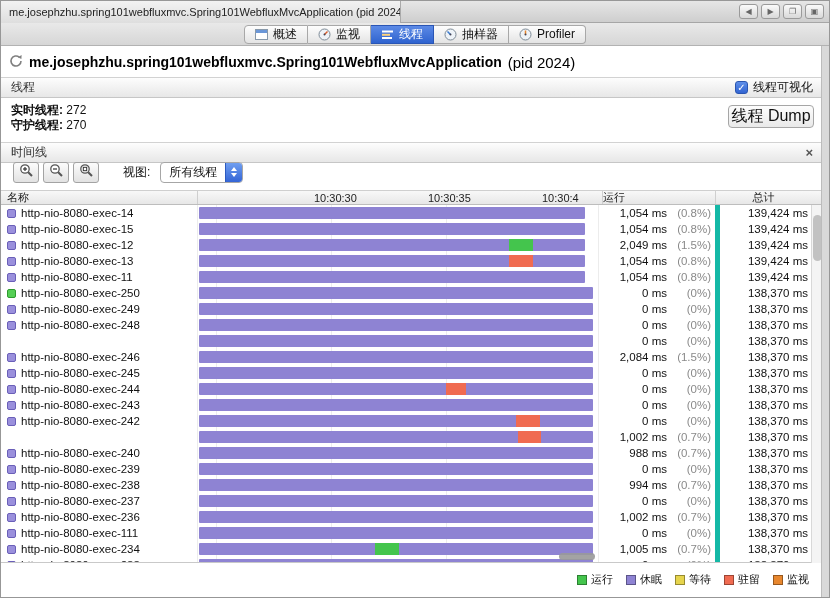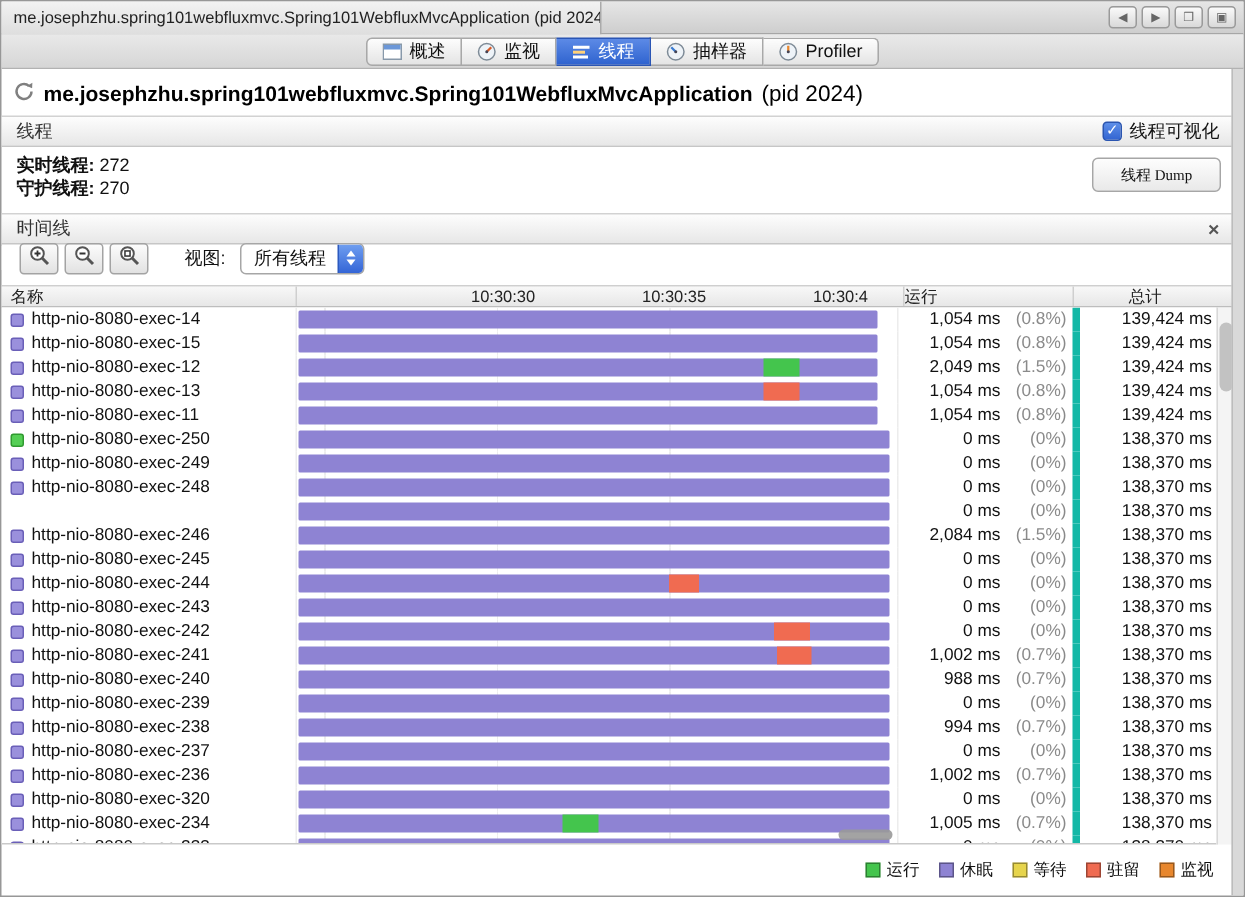--- a/index.html
+++ b/index.html
@@ -25,21 +25,21 @@
 
 .sec-head{position:absolute;left:0;width:822px;height:21px;background:linear-gradient(#fdfdfd,#e7e7e7);border-top:1px solid #d2d2d2;border-bottom:1px solid #c6c6c6;display:flex;align-items:center;padding:0 10px;font-size:12px;color:#333}
 .sec1{top:76px}
 .sec2{top:141px}
 .sec-close{margin-left:auto;color:#555;font-size:13px;font-weight:bold;line-height:1;cursor:default}
 .viz{margin-left:auto;display:flex;align-items:center;gap:5px;color:#111}
 .cb{width:13px;height:13px;background:linear-gradient(#5d8ee8,#3365d2);border:1px solid #2a55b0;border-radius:3px;color:#fff;font-size:10px;line-height:12px;text-align:center;font-weight:bold}
 
 .stats{position:absolute;left:10px;top:102px;line-height:15px;font-size:12px}
 .stats b{font-weight:bold}
-.btn-dump{position:absolute;left:727px;top:104px;width:86px;height:23px;border:1px solid #a6a6a6;border-radius:4px;background:linear-gradient(#fdfdfd,#e9e9e9);font-size:10px;font-family:Liberation Serif, serif;color:#111}
+.btn-dump{position:absolute;left:727px;top:104px;width:86px;height:23px;border:1px solid #a6a6a6;border-radius:4px;background:linear-gradient(#fdfdfd,#e9e9e9);font-size:16px;font-family:Liberation Sans, sans-serif;color:#111}
 
 .toolbar{position:absolute;left:0;top:163px;width:822px;height:16px;background:#fff;display:flex;align-items:center;padding:0 12px;gap:4px}
 .zoom-btn{width:26px;height:21px;border:1px solid #a3a3a3;border-radius:3px;background:linear-gradient(#fcfcfc,#e2e2e2);display:flex;align-items:center;justify-content:center}
 .view-label{margin-left:20px;margin-right:6px}
 .dropdown{display:flex;align-items:stretch;height:21px;border:1px solid #a6a6a6;border-radius:4px;background:#fff;overflow:hidden}
 .dd-text{padding:0 8px;font-size:12px;display:flex;align-items:center;min-width:56px}
 .dd-stepper{width:17px;background:linear-gradient(#6f9ef0,#3465d6);display:flex;flex-direction:column;align-items:center;justify-content:center;border-left:1px solid #2c5ac0}
 .dd-stepper i{display:block;width:0;height:0;border-left:3px solid transparent;border-right:3px solid transparent}
 .dd-stepper .up{border-bottom:4px solid #fff;margin-bottom:2px}
 .dd-stepper .dn{border-top:4px solid #fff}
@@ -416,24 +416,20 @@
             <span class="seg" style="left: 80.5%; width: 6%; background: rgb(240, 107, 81);"></span>
           </div>
         </div>
         <div class="c-run">
           <span class="ms">0 ms</span>
           <span class="pct">(0%)</span>
         </div>
         <div class="c-total">138,370 ms</div>
       </div>
       <div class="trow">
-        <div class="c-name">
-          <span class="ticon purple"></span>
-          <span>http-nio-8080-exec-241</span>
-        </div>
         <div class="c-time">
           <div class="bar" style="width:98.6%;background:#8e83d3">
             <span class="seg" style="left: 80.8%; width: 6%; background: rgb(240, 107, 81);"></span>
           </div>
         </div>
         <div class="c-run">
           <span class="ms">1,002 ms</span>
           <span class="pct">(0.7%)</span>
         </div>
         <div class="c-total">138,370 ms</div>
@@ -504,21 +500,21 @@
         </div>
         <div class="c-run">
           <span class="ms">1,002 ms</span>
           <span class="pct">(0.7%)</span>
         </div>
         <div class="c-total">138,370 ms</div>
       </div>
       <div class="trow">
         <div class="c-name">
           <span class="ticon purple"></span>
-          <span>http-nio-8080-exec-320</span>
+          <span>http-nio-8080-exec-111</span>
         </div>
         <div class="c-time">
           <div class="bar" style="width:98.6%;background:#8e83d3"></div>
         </div>
         <div class="c-run">
           <span class="ms">0 ms</span>
           <span class="pct">(0%)</span>
         </div>
         <div class="c-total">138,370 ms</div>
       </div>

